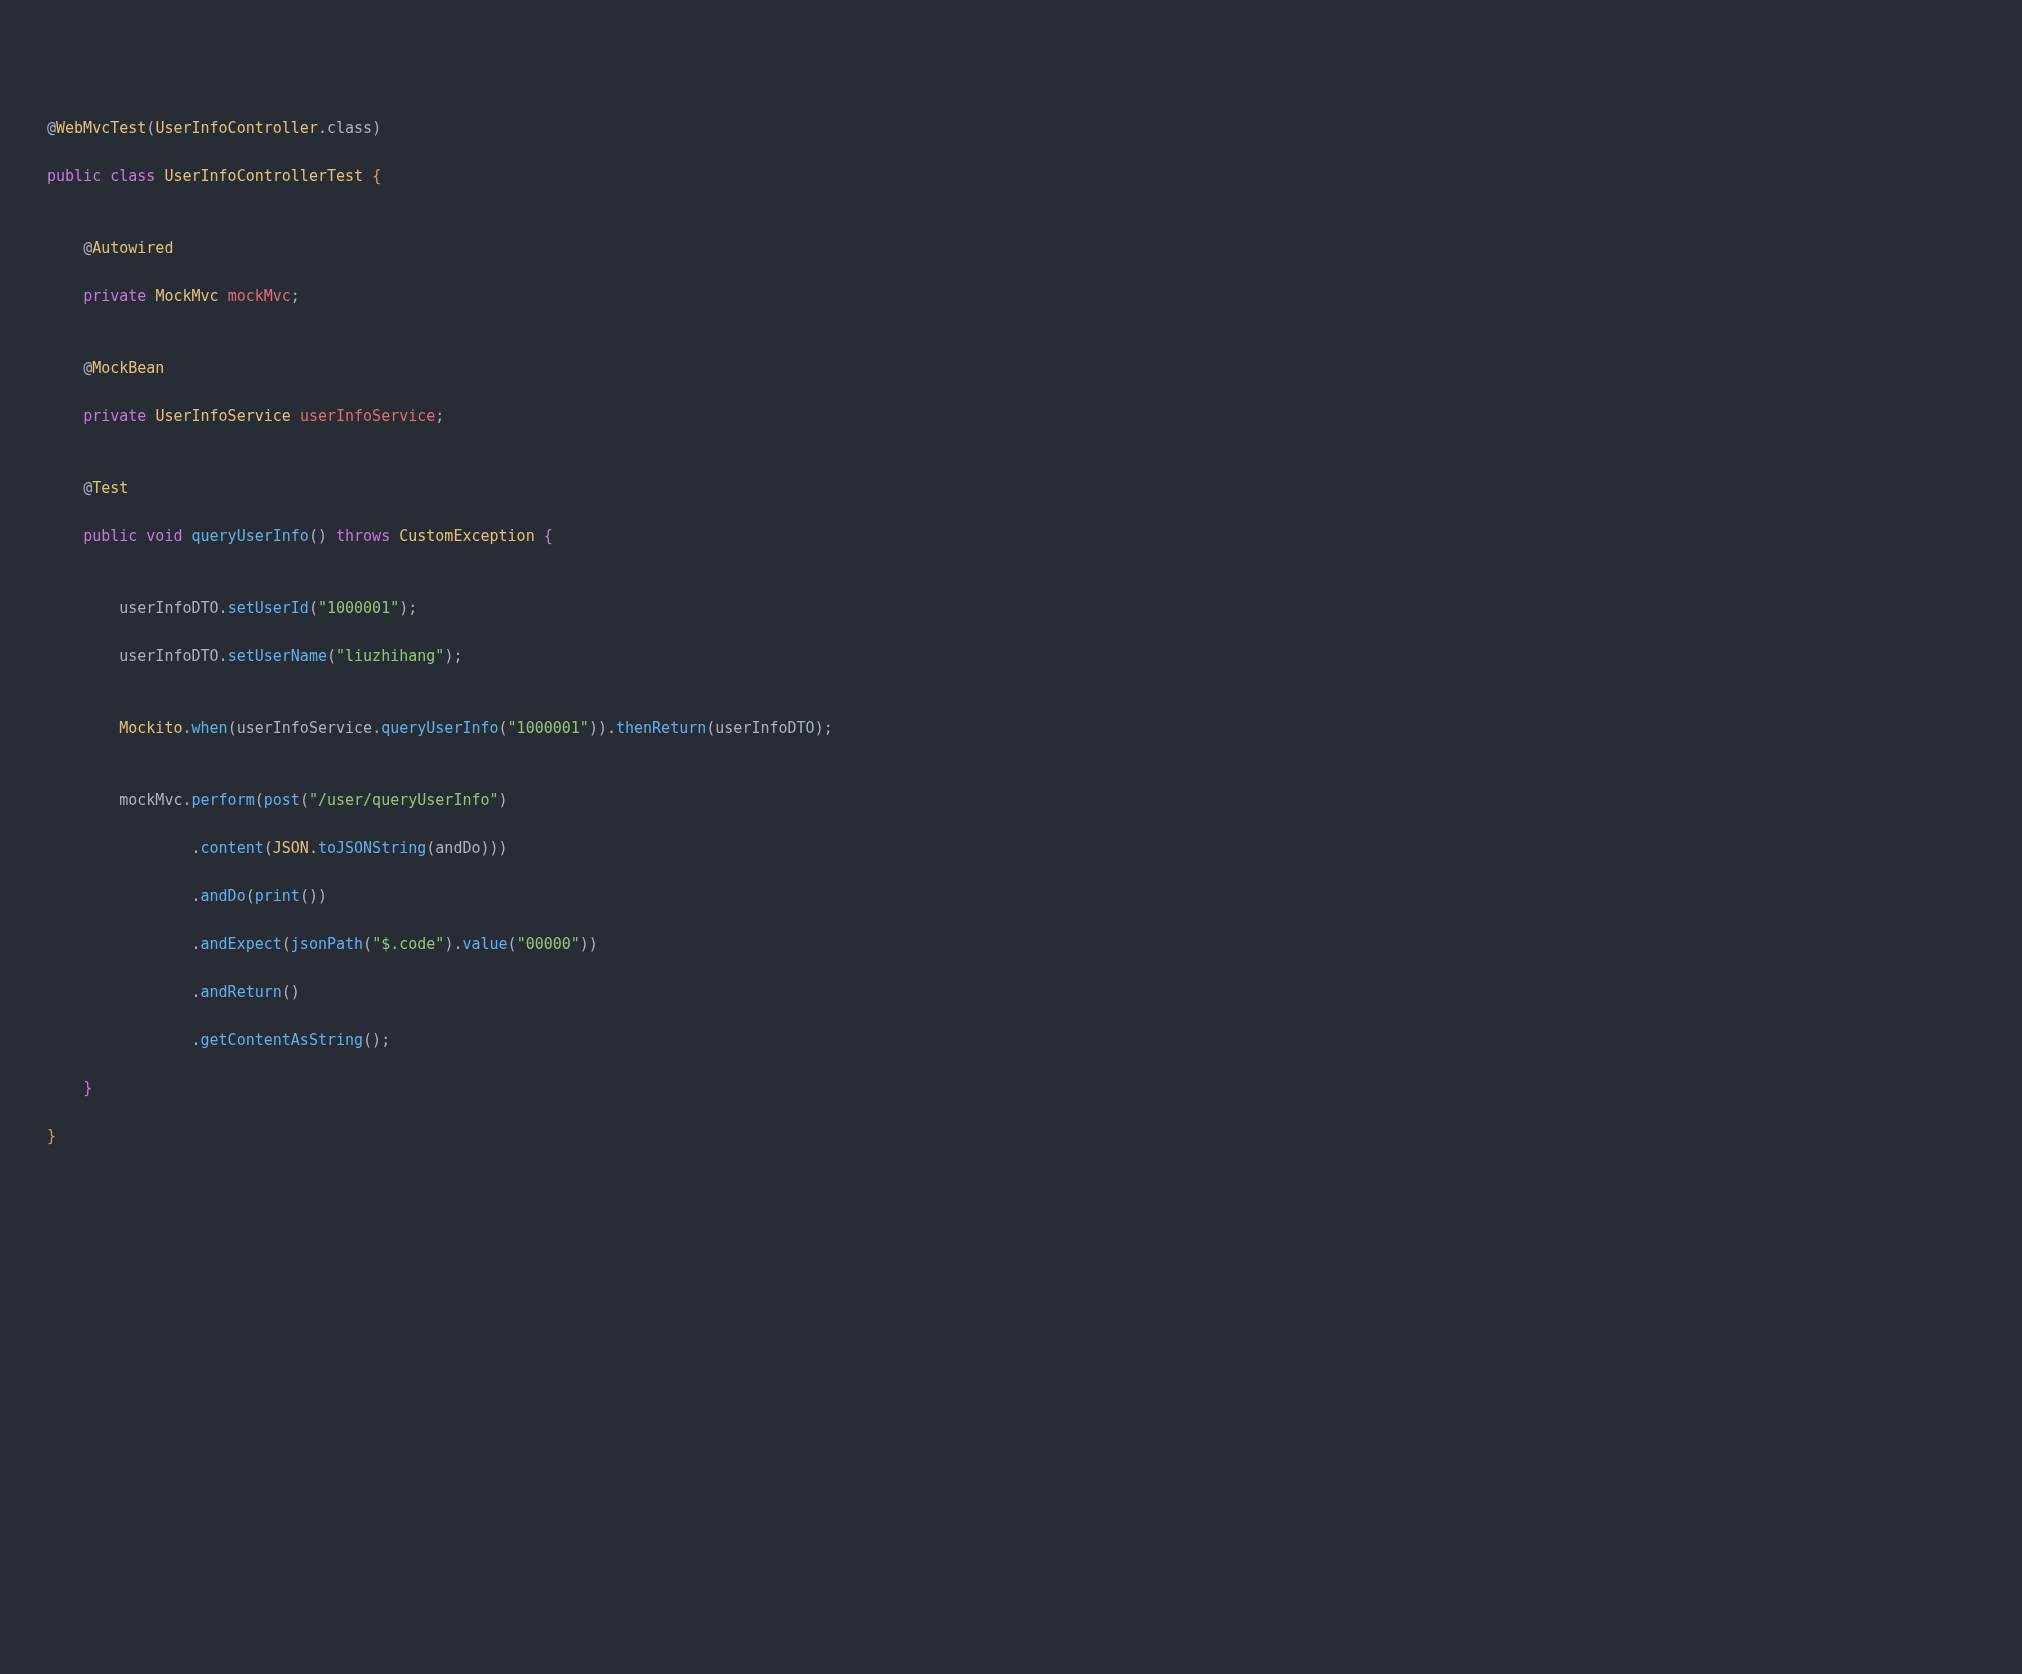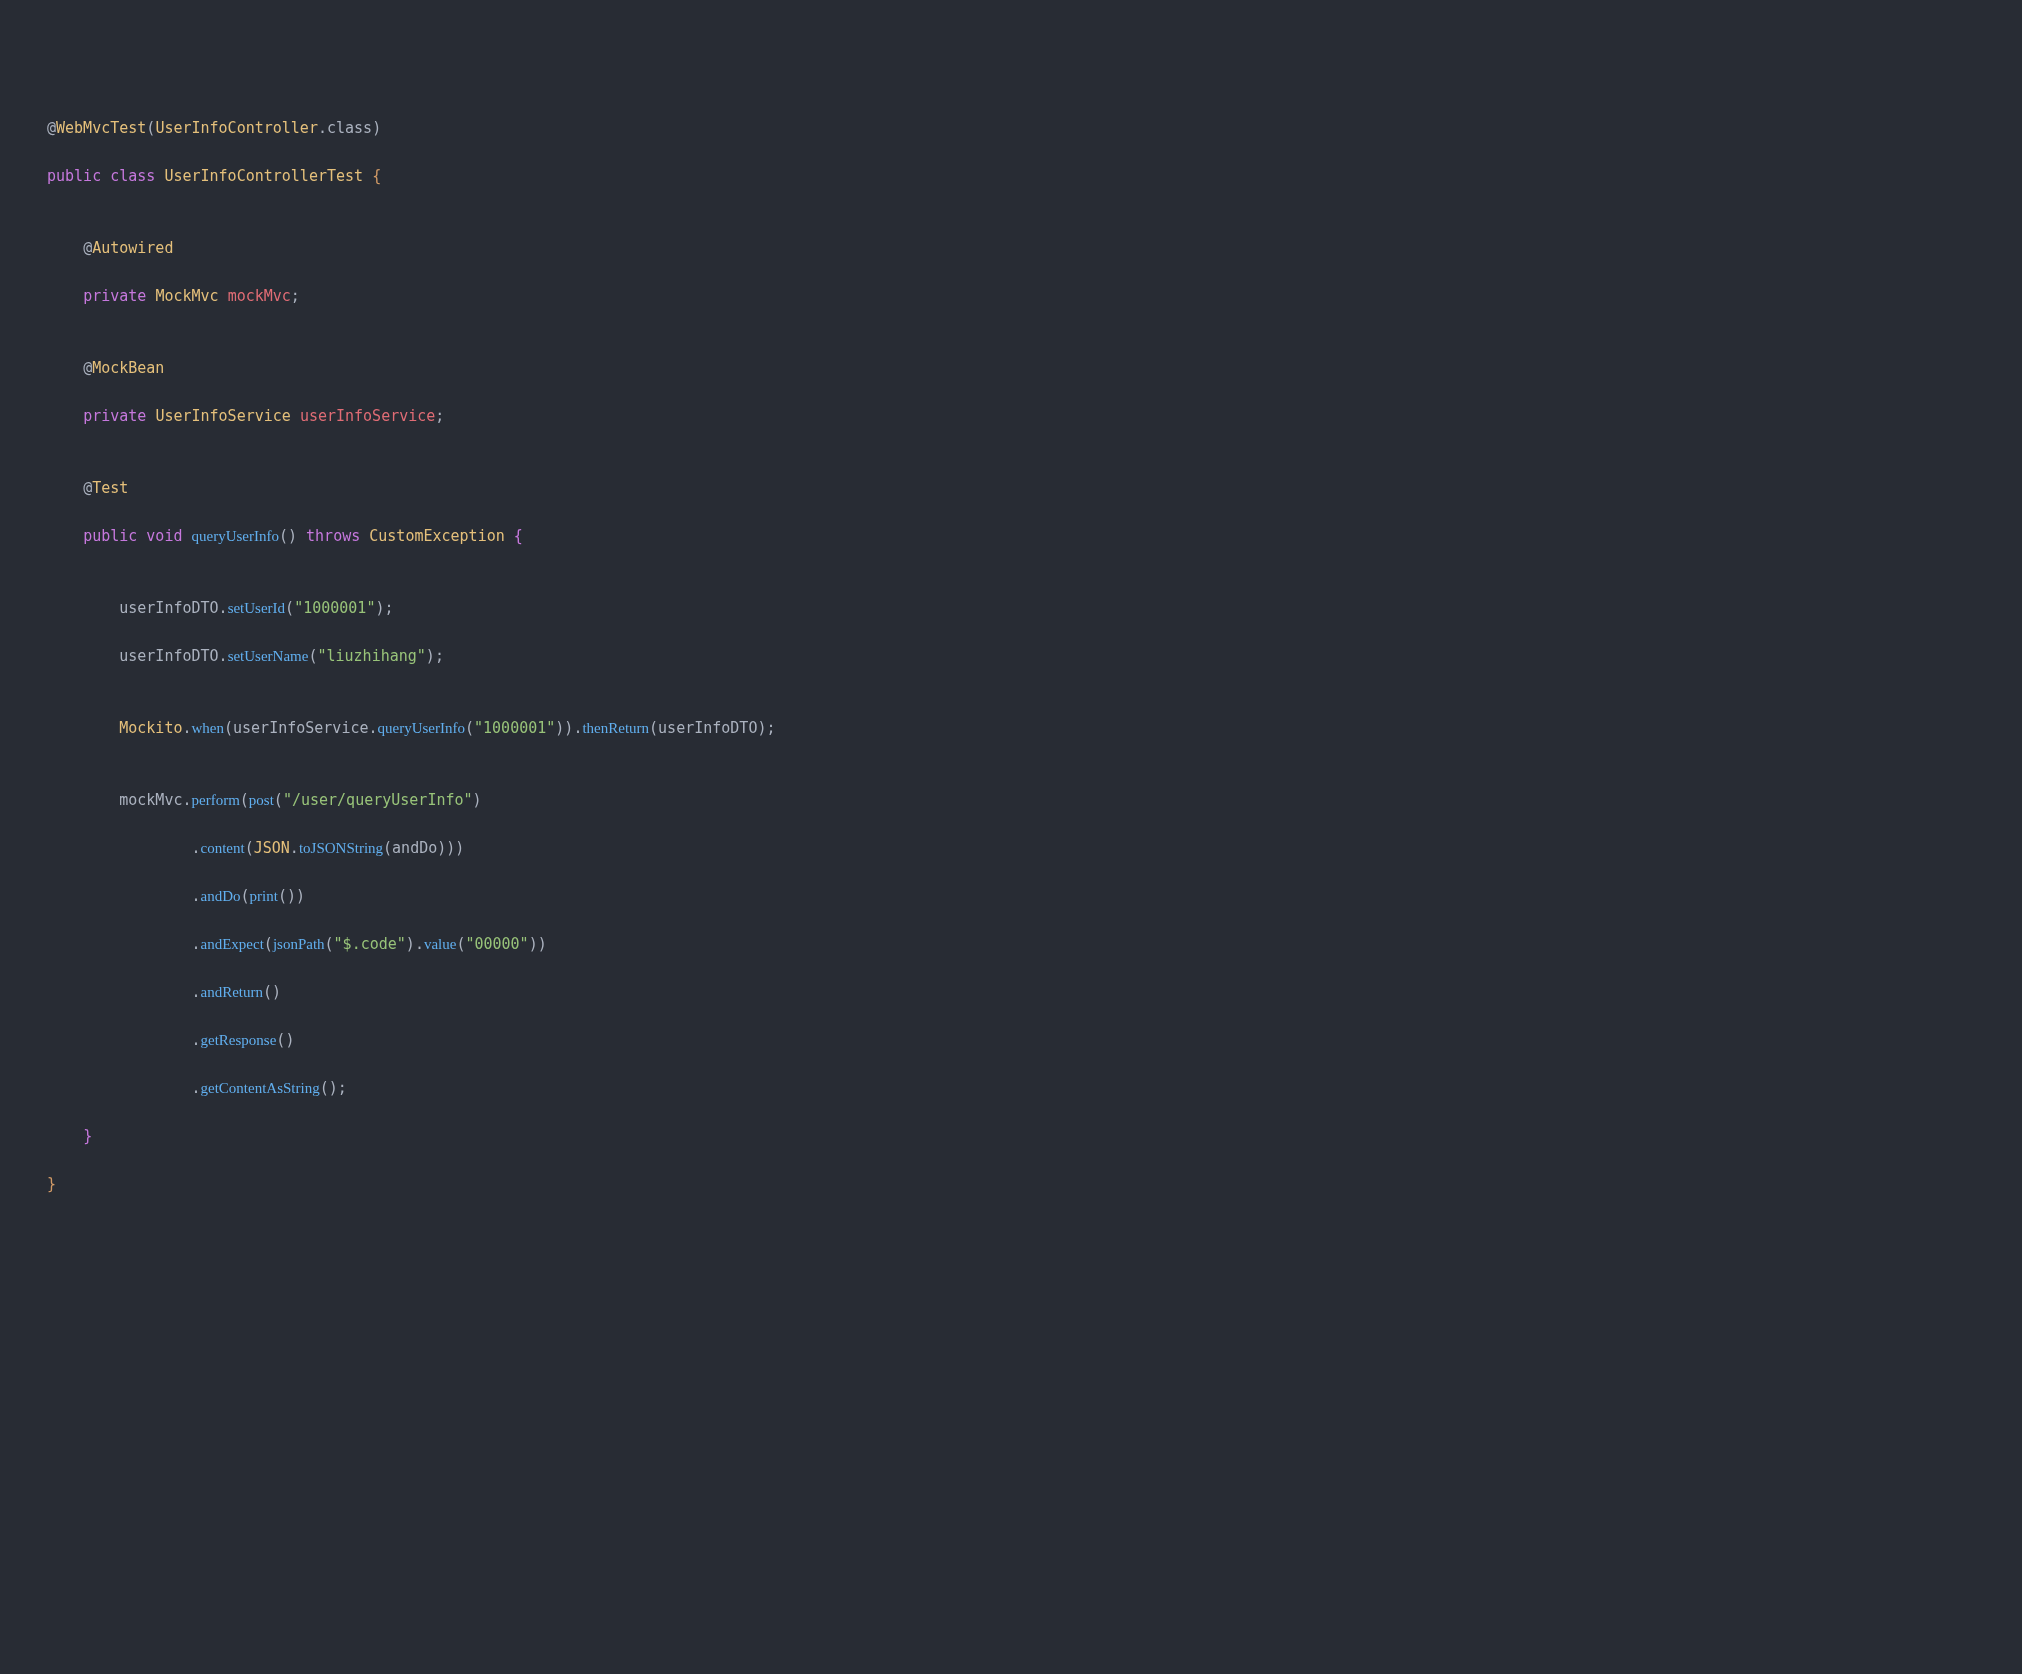--- a/index.html
+++ b/index.html
@@ -12,21 +12,21 @@
       color: #abb2bf;
       white-space: pre;
     }
     .line { display: block; margin-left: 17px; }
     .at { color: #abb2bf; }
     .annotation { color: #e5c07b; }
     .keyword { color: #c678dd; }
     .class-name { color: #e5c07b; }
     .type { color: #e5c07b; }
     .field { color: #e06c75; }
-    .method { color: #61afef; font-family: Liberation Serif, serif; }
+    .method { color: #61afef; }
     .string { color: #98c379; }
     .comment { color: #5c6370; font-style: italic; }
     .punct { color: #abb2bf; }
     .paren { color: #abb2bf; }
     .brace-yellow { color: #d19a66; }
     .brace-purple { color: #c678dd; }
     .dot { color: #abb2bf; }
     .param { color: #abb2bf; }
     .operator { color: #56b6c2; }
     .constant { color: #d19a66; }
@@ -52,19 +52,18 @@
 <span class="line">        <span class="param">userInfoDTO</span><span class="dot">.</span><span class="method">setUserId</span><span class="paren">(</span><span class="string">"1000001"</span><span class="paren">)</span><span class="punct">;</span></span>
 <span class="line">        <span class="param">userInfoDTO</span><span class="dot">.</span><span class="method">setUserName</span><span class="paren">(</span><span class="string">"liuzhihang"</span><span class="paren">)</span><span class="punct">;</span></span>
 <span class="line"></span>
 <span class="line">        <span class="type">Mockito</span><span class="dot">.</span><span class="method">when</span><span class="paren">(</span><span class="param">userInfoService</span><span class="dot">.</span><span class="method">queryUserInfo</span><span class="paren">(</span><span class="string">"1000001"</span><span class="paren">))</span><span class="dot">.</span><span class="method">thenReturn</span><span class="paren">(</span><span class="param">userInfoDTO</span><span class="paren">)</span><span class="punct">;</span></span>
 <span class="line"></span>
 <span class="line">        <span class="param">mockMvc</span><span class="dot">.</span><span class="method">perform</span><span class="paren">(</span><span class="method">post</span><span class="paren">(</span><span class="string">"/user/queryUserInfo"</span><span class="paren">)</span></span>
 <span class="line">                <span class="dot">.</span><span class="method">content</span><span class="paren">(</span><span class="type">JSON</span><span class="dot">.</span><span class="method">toJSONString</span><span class="paren">(</span><span class="param">andDo</span><span class="paren">)))</span></span>
 <span class="line">                <span class="dot">.</span><span class="method">andDo</span><span class="paren">(</span><span class="method">print</span><span class="paren">())</span></span>
 <span class="line">                <span class="dot">.</span><span class="method">andExpect</span><span class="paren">(</span><span class="method">jsonPath</span><span class="paren">(</span><span class="string">"$.code"</span><span class="paren">)</span><span class="dot">.</span><span class="method">value</span><span class="paren">(</span><span class="string">"00000"</span><span class="paren">))</span></span>
 <span class="line">                <span class="dot">.</span><span class="method">andReturn</span><span class="paren">()</span></span>
-<span class="line">                <span class="dot">.</span><span class="method">getResponse</span><span class="paren">()</span></span>
 <span class="line">                <span class="dot">.</span><span class="method">getContentAsString</span><span class="paren">()</span><span class="punct">;</span></span>
 <span class="line">    <span class="brace-purple">}</span></span>
 <span class="line"><span class="brace-yellow">}</span></span></pre>
 
 
 
 
 </body></html>

